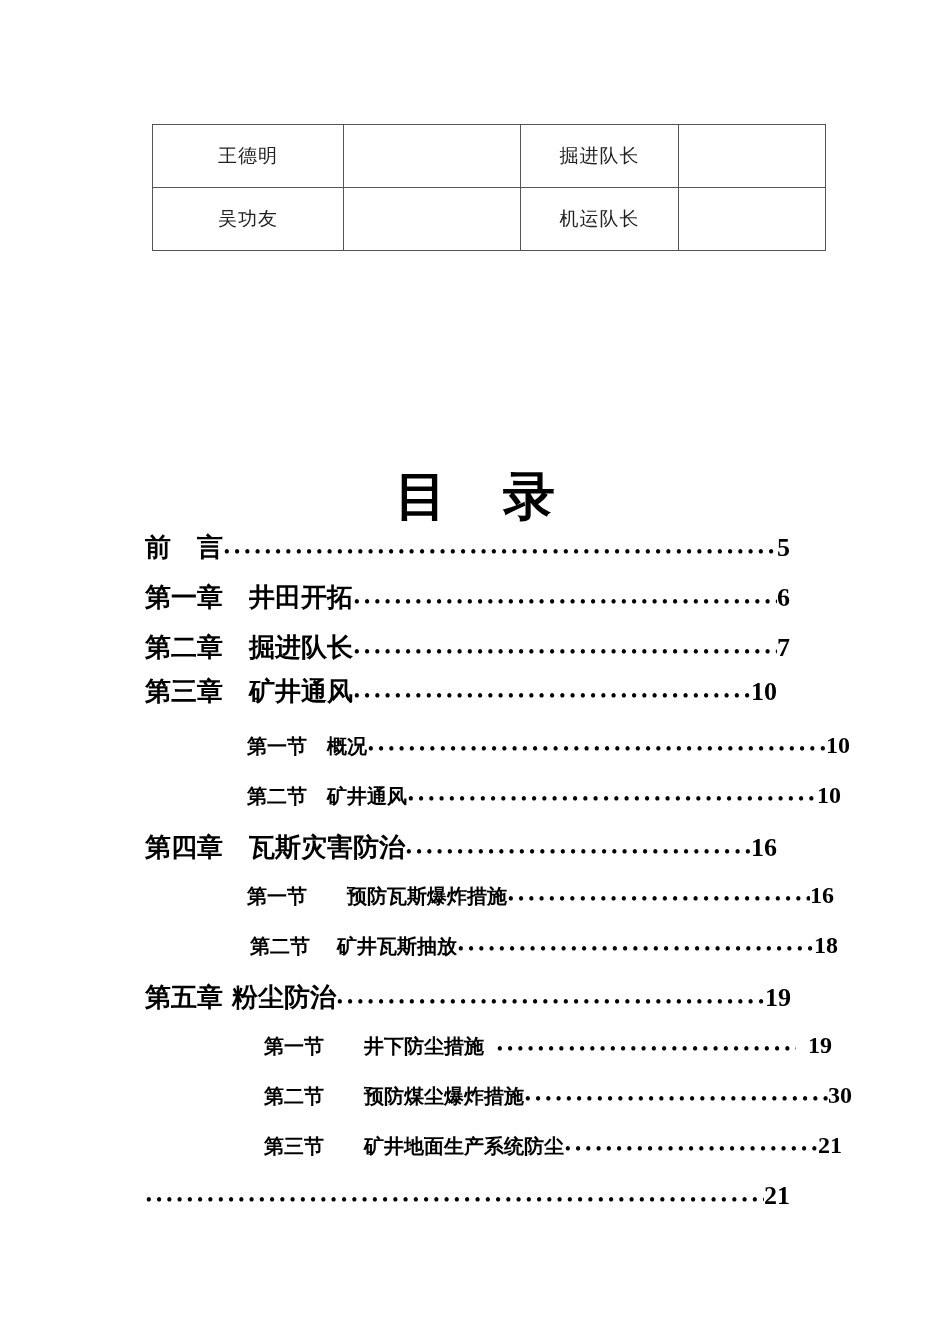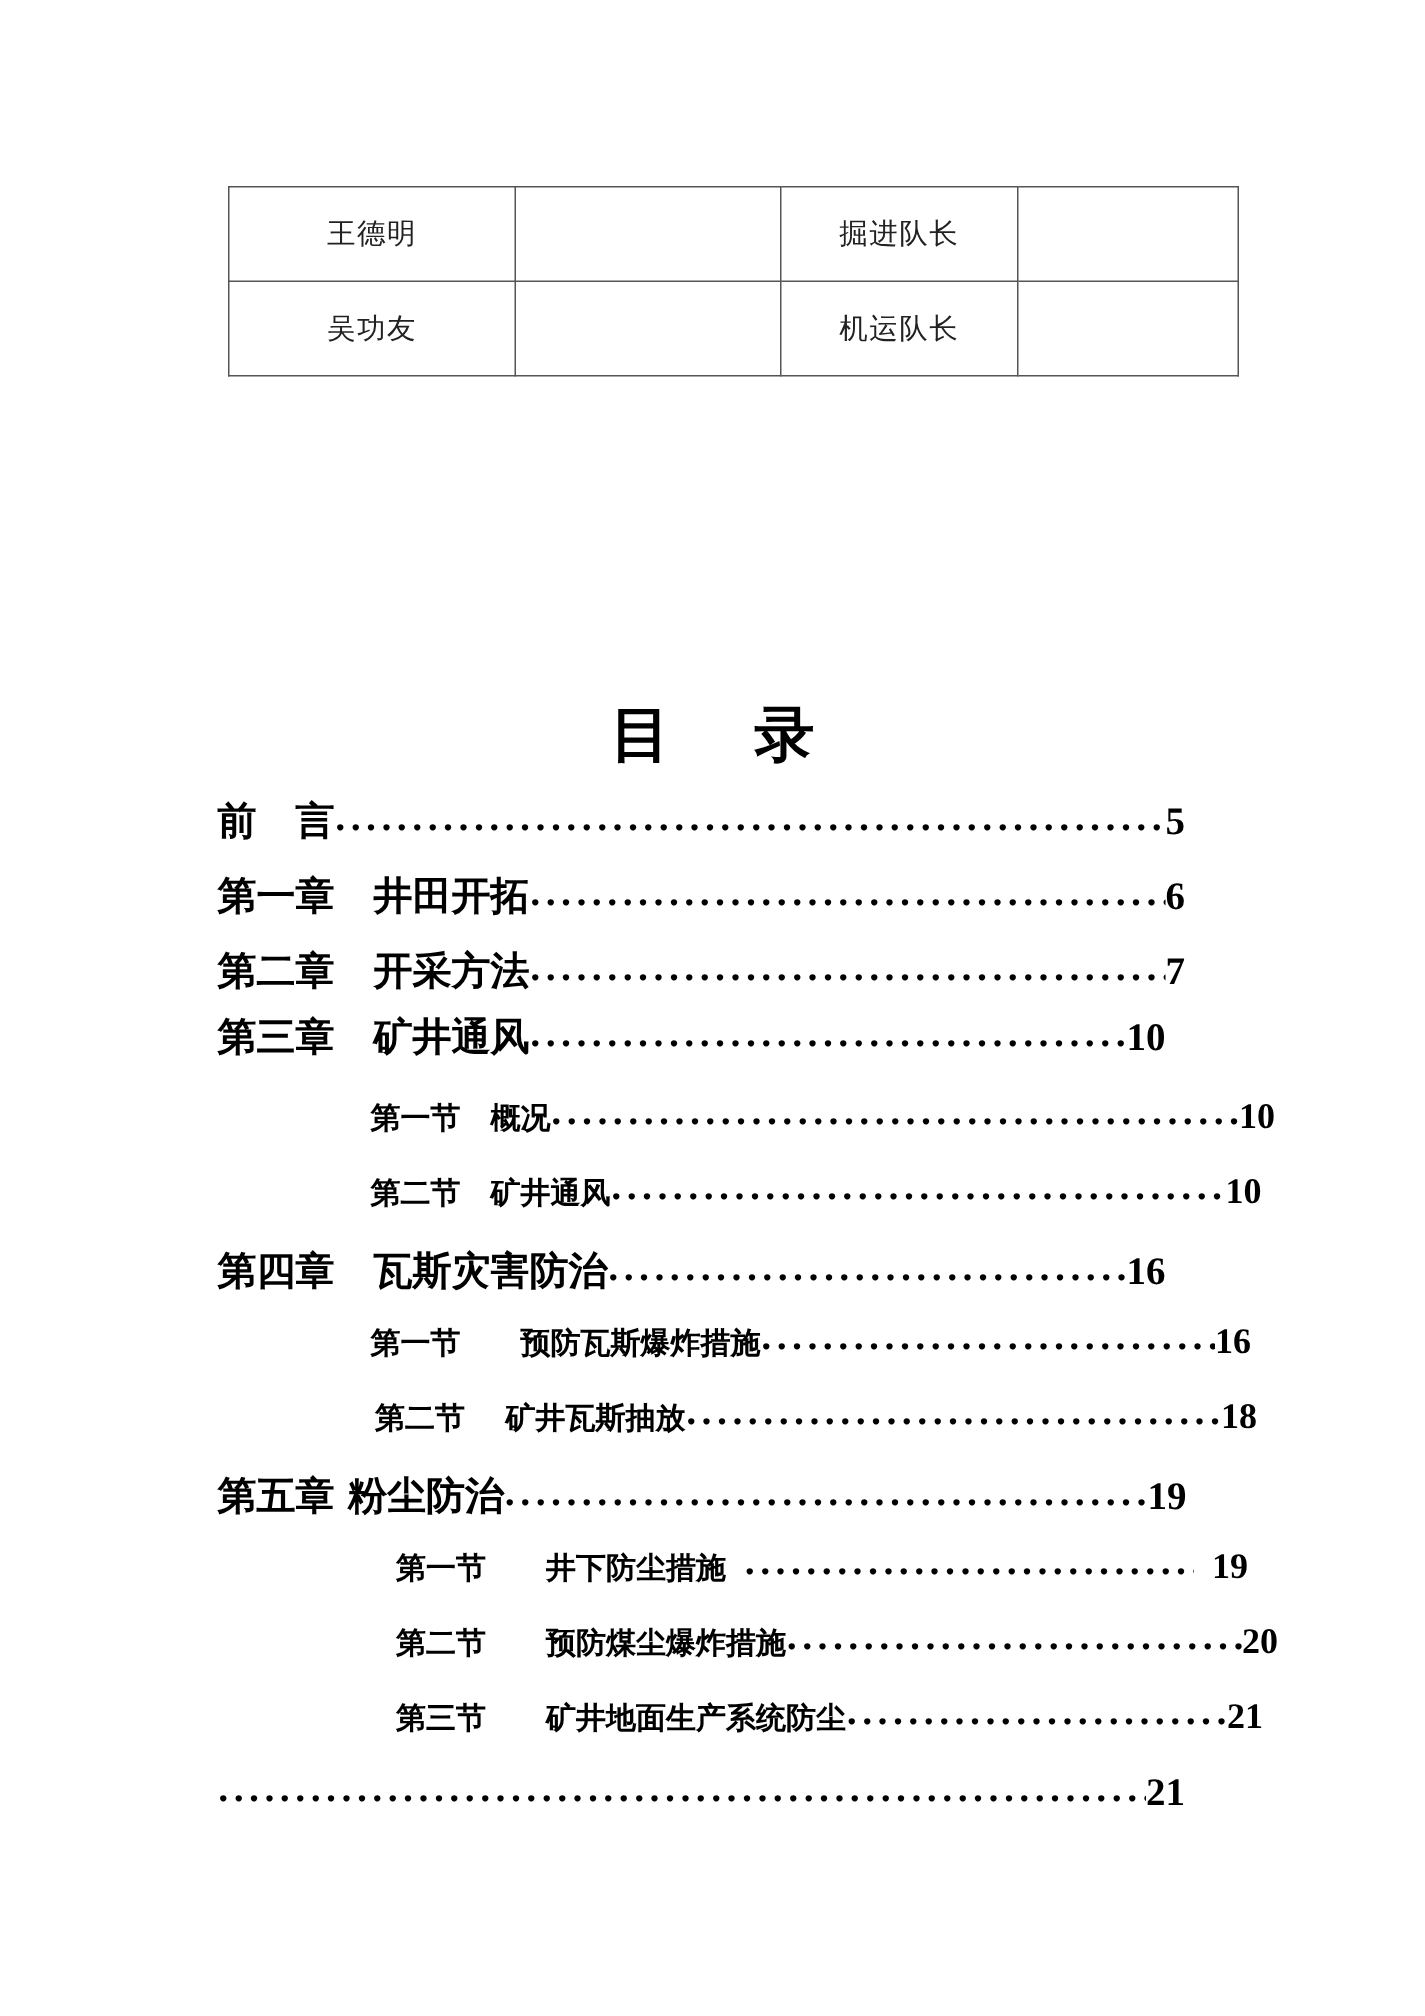--- a/index.html
+++ b/index.html
@@ -4,21 +4,21 @@
 <style>
   html, body { margin:0; padding:0; background:#ffffff; }
   body { width:950px; height:1344px; position:relative; overflow:hidden;
          font-family:"DejaVu Serif","Liberation Serif",serif; color:#000; }
   .sig-table { position:absolute; left:152px; top:124px; border-collapse:collapse; }
   .sig-table td { border:1px solid #555; height:62px; padding:0; text-align:center;
                   vertical-align:middle; font-size:19px; font-family:"DejaVu Sans","Liberation Sans",sans-serif;
                   font-weight:300; letter-spacing:1px; color:#222;margin-left:28px; }
   .c1 { width:190px; } .c2 { width:176px; } .c3 { width:157px; } .c4 { width:146px; }
   .toc-title { position:absolute; left:0; top:462px; width:950px; text-align:center;
-               font-size:40px; font-weight:bold; letter-spacing:0; }
+               font-size:52px; font-weight:bold; letter-spacing:0; }
   .toc-title span { display:inline-block; }
   .toc-title .gap { width:56px; }
   .toc-line { position:absolute; white-space:nowrap; font-weight:bold;
               display:flex; align-items:baseline; }
   .toc-line.chapter { font-size:26px; left:145px; }
   .toc-line.section { font-size:20px;margin-left:48px; }
   .toc-line .leader { flex:1 1 auto; overflow:hidden; letter-spacing:0; }
   .toc-line .leader::before { content:"••••••••••••••••••••••••••••••••••••••••••••••••••••••••••••••••••••••••••••••••••••••••••••••••••";
                               font-size:12px; letter-spacing:2.6px; }
   .toc-line .page { font-family:"Liberation Serif","DejaVu Serif",serif; font-weight:bold; }
@@ -53,21 +53,21 @@
   <span>前　言</span>
   <span class="leader"></span>
   <span class="page">5</span>
 </div>
 <div class="toc-line chapter" style="top:580px; width:645px;">
   <span>第一章　井田开拓</span>
   <span class="leader"></span>
   <span class="page">6</span>
 </div>
 <div class="toc-line chapter" style="top:630px; width:645px;">
-  <span>第二章　开采方法</span>
+  <span>第二章　掘进队长</span>
   <span class="leader"></span>
   <span class="page">7</span>
 </div>
 <div class="toc-line chapter" style="top:674px; width:632px;">
   <span>第三章　矿井通风</span>
   <span class="leader"></span>
   <span class="page">10</span>
 </div>
 <div class="toc-line section" style="top:732px; left:199px; width:603px;">
   <span>第一节　概况</span>
@@ -100,21 +100,21 @@
   <span class="page">19</span>
 </div>
 <div class="toc-line section" style="top:1032px; left:216px; width:568px;gap:12px;">
   <span>第一节　　井下防尘措施</span>
   <span class="leader"></span>
   <span class="page">19</span>
 </div>
 <div class="toc-line section" style="top:1082px; left:216px; width:588px;">
   <span>第二节　　预防煤尘爆炸措施</span>
   <span class="leader"></span>
-  <span class="page">20</span>
+  <span class="page">30</span>
 </div>
 <div class="toc-line section" style="top:1132px; left:216px; width:578px;">
   <span>第三节　　矿井地面生产系统防尘</span>
   <span class="leader"></span>
   <span class="page">21</span>
 </div>
 <div class="toc-line chapter" style="top:1180px; width:645px;">
   <span class="leader"></span>
   <span class="page">21</span>
 </div>

